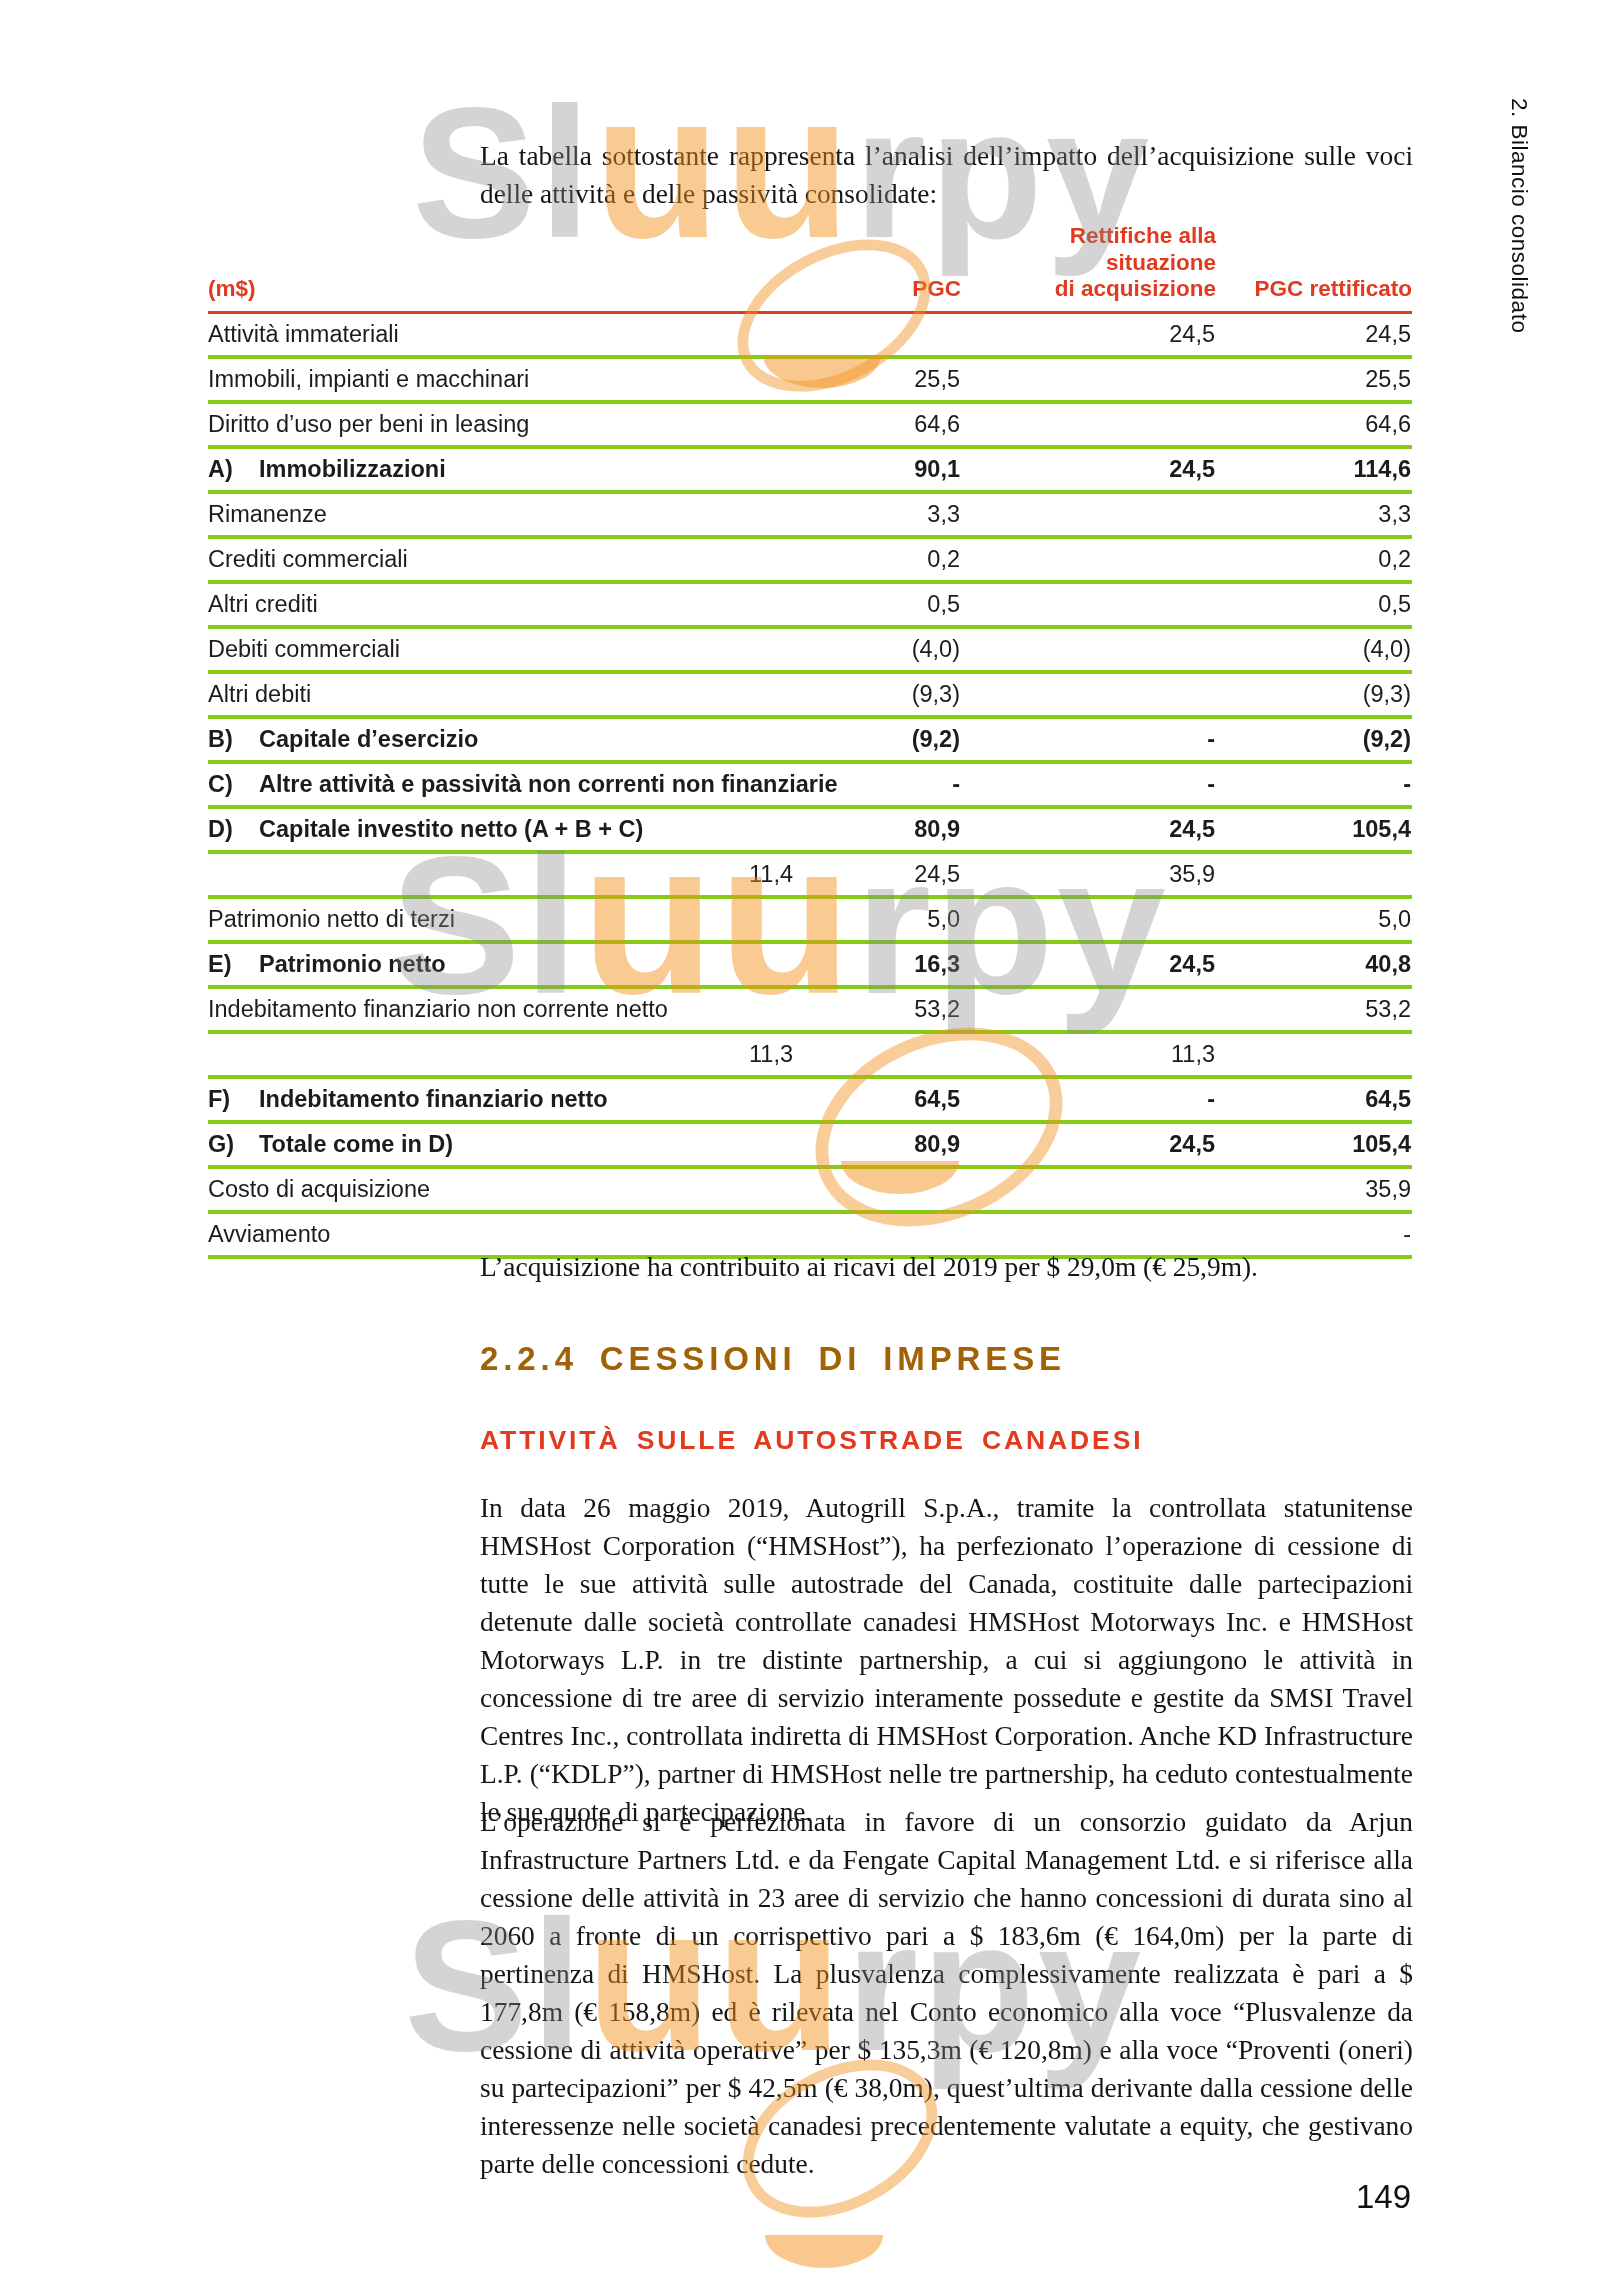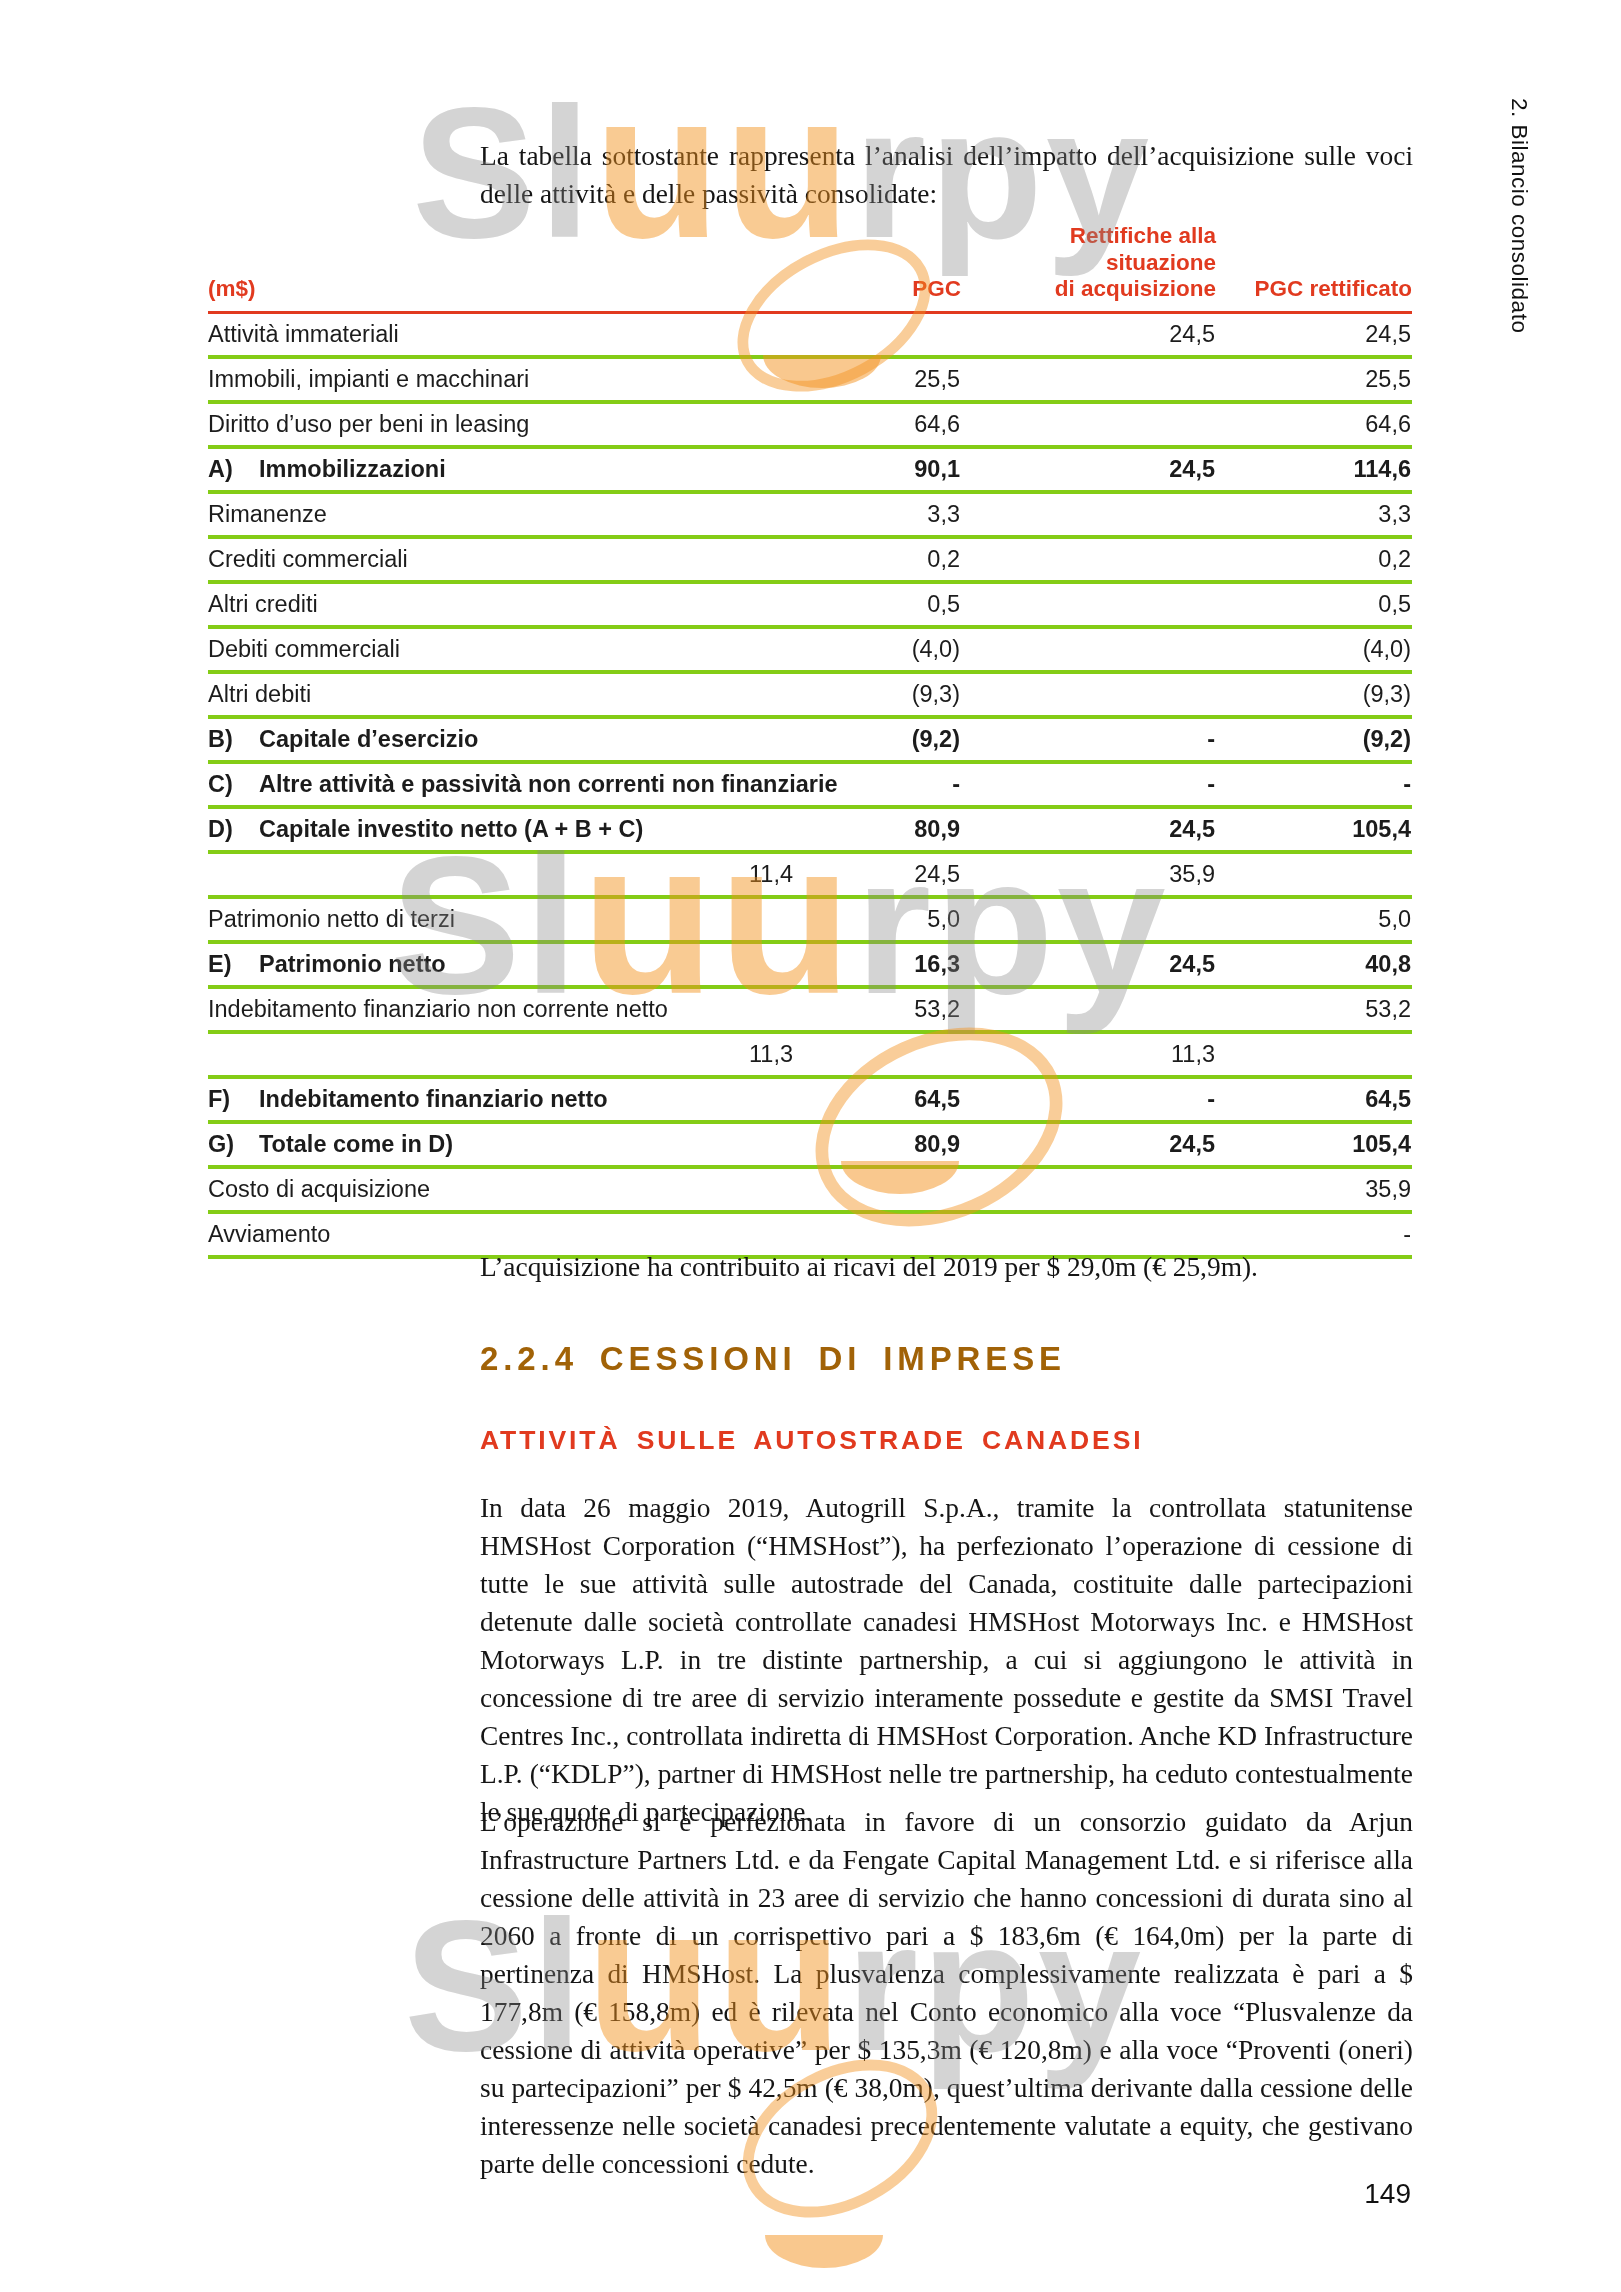--- a/index.html
+++ b/index.html
@@ -82,21 +82,21 @@
     position: absolute;
     left: 1506px; top: 98px;
     writing-mode: vertical-rl;
     font-size: 22.5px;
     color: #111;
     letter-spacing: 0.5px;
   }
   .page-number {
     position: absolute;
     right: 210px; top: 2178px;
-    font-size: 28px;
+    font-size: 33px;
     color: #111;
   }
 
   
   .wm {
     position: absolute;
     pointer-events: none;
     font-weight: bold;
     line-height: 1;
     letter-spacing: 2.9px;

